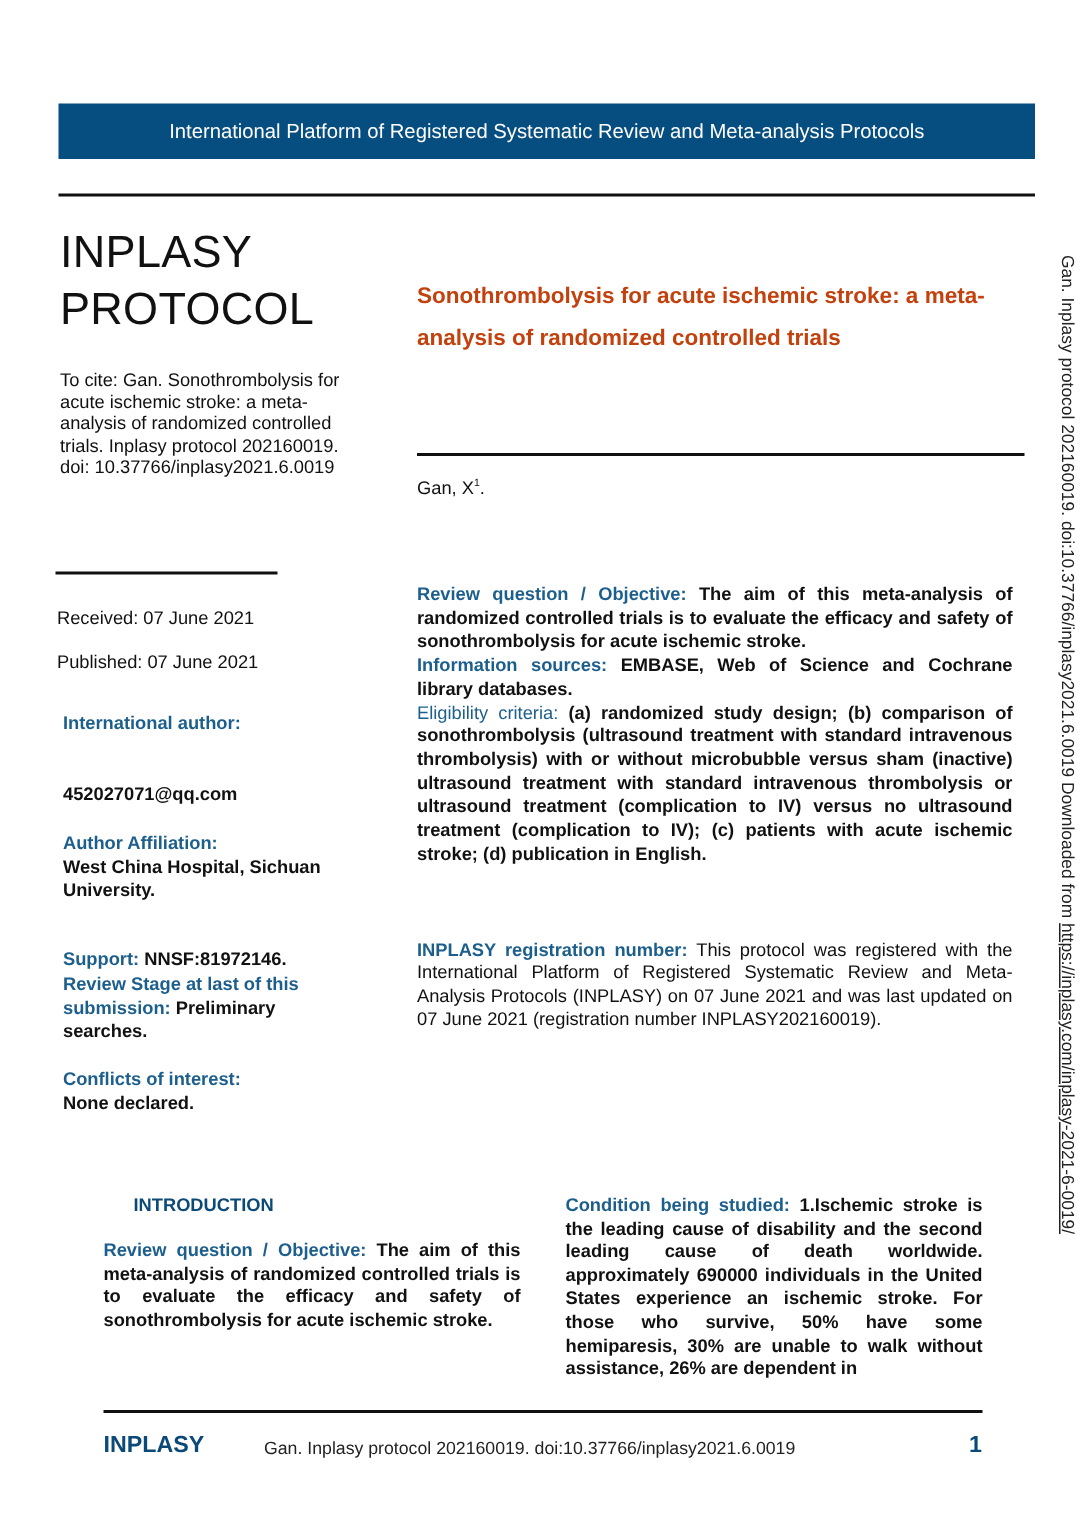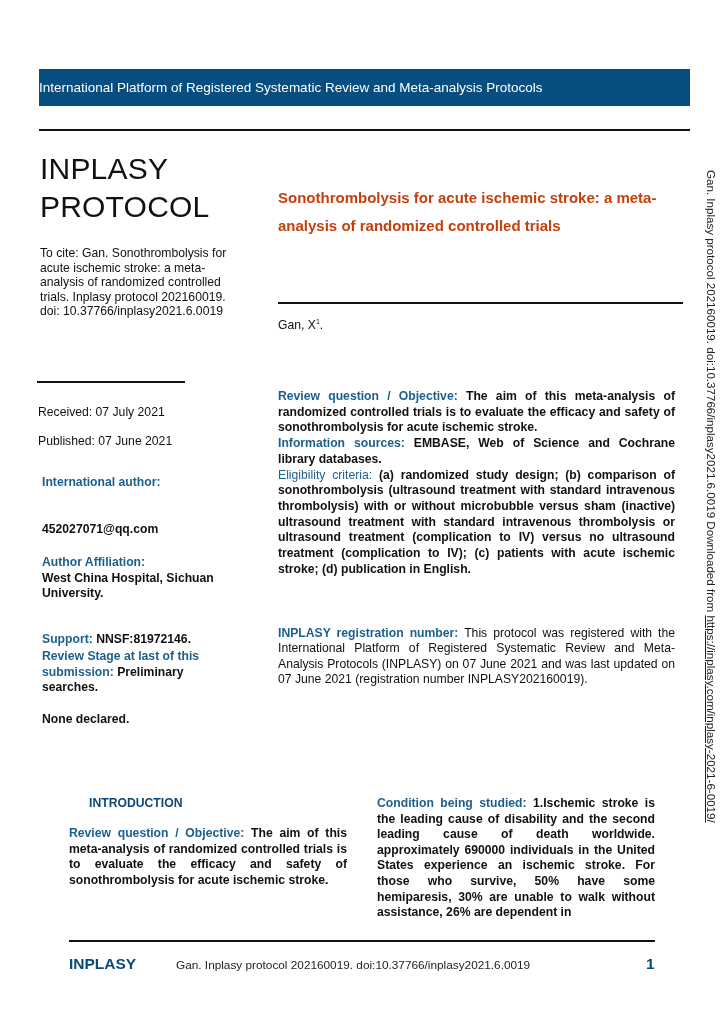--- a/index.html
+++ b/index.html
@@ -1,20 +1,20 @@
 <!DOCTYPE html>
 <html><head>
 <meta charset="utf-8">
 <style>
   html, body { margin: 0; padding: 0; background: #ffffff; }
   body { width: 724px; height: 1024px; position: relative; overflow: hidden;
          font-family: "Liberation Sans", sans-serif; color: #111; }
   .abs { position: absolute; }
   .banner { left: 39px; top: 69px; width: 651px; height: 37px; background: #064d80;
-            color: #fff; font-size: 13.5px; display: flex; align-items: center; justify-content: flex-start; }
+            color: #fff; font-size: 13.5px; display: flex; align-items: center; justify-content: center; }
   .rule { background: #111; }
 
   .big-title { left: 40px; top: 150px; font-size: 30px; line-height: 38px; color: #111; letter-spacing: 0.2px; }
   .cite { left: 40px; top: 246px; width: 200px; font-size: 12.2px; line-height: 14.6px; }
   .received { left: 38px; top: 405px; font-size: 12.2px; }
   .published { left: 38px; top: 434px; font-size: 12.2px; }
   .side-block { left: 42px; width: 200px; font-size: 12.2px; line-height: 15.5px; font-weight: bold; }
   .side-block .lbl { color: #1c5f8d; }
 
   .main-title { left: 278px; top: 184px; width: 410px; font-size: 15px; line-height: 27.5px;
@@ -50,21 +50,21 @@
 </div>
 <div class="abs rule" style="left:39px;top:129px;width:651px;height:2px;"></div>
 
 <div class="abs big-title">
   <div>INPLASY</div>
   <div>PROTOCOL</div>
 </div>
 <div class="abs cite">To cite: Gan. Sonothrombolysis for acute ischemic stroke: a meta-analysis of randomized controlled trials. Inplasy protocol 202160019. doi: 10.37766/inplasy2021.6.0019</div>
 <div class="abs rule" style="left:37px;top:381px;width:148px;height:2px;"></div>
 
-<div class="abs received">Received: 07 July 2021</div>
+<div class="abs received">Received: 07 June 2021</div>
 <div class="abs published">Published: 07 June 2021</div>
 
 <div class="abs side-block" style="top:475px;">
   <div class="lbl">International author:</div>
 </div>
 <div class="abs side-block" style="top:522px;">452027071@qq.com</div>
 
 <div class="abs side-block" style="top:555px;">
   <div class="lbl">Author Affiliation:</div>
   <div>West China Hospital, Sichuan University.</div>
@@ -74,20 +74,21 @@
   <span class="lbl">Support:</span>
   <span>NNSF:81972146.</span>
 </div>
 
 <div class="abs side-block" style="top:649px;width:170px;">
   <span class="lbl">Review Stage at last of this submission:</span>
   <span>Preliminary searches.</span>
 </div>
 
 <div class="abs side-block" style="top:712px;">
+  <div class="lbl">Conflicts of interest:</div>
   <div>None declared.</div>
 </div>
 
 <div class="abs main-title">Sonothrombolysis for acute ischemic stroke: a meta-analysis of randomized controlled trials</div>
 <div class="abs rule" style="left:278px;top:302px;width:405px;height:2px;"></div>
 <div class="abs authors">
   <span>Gan, X</span><sup>1</sup><span>.</span>
 </div>
 
 <div class="abs abstract">

